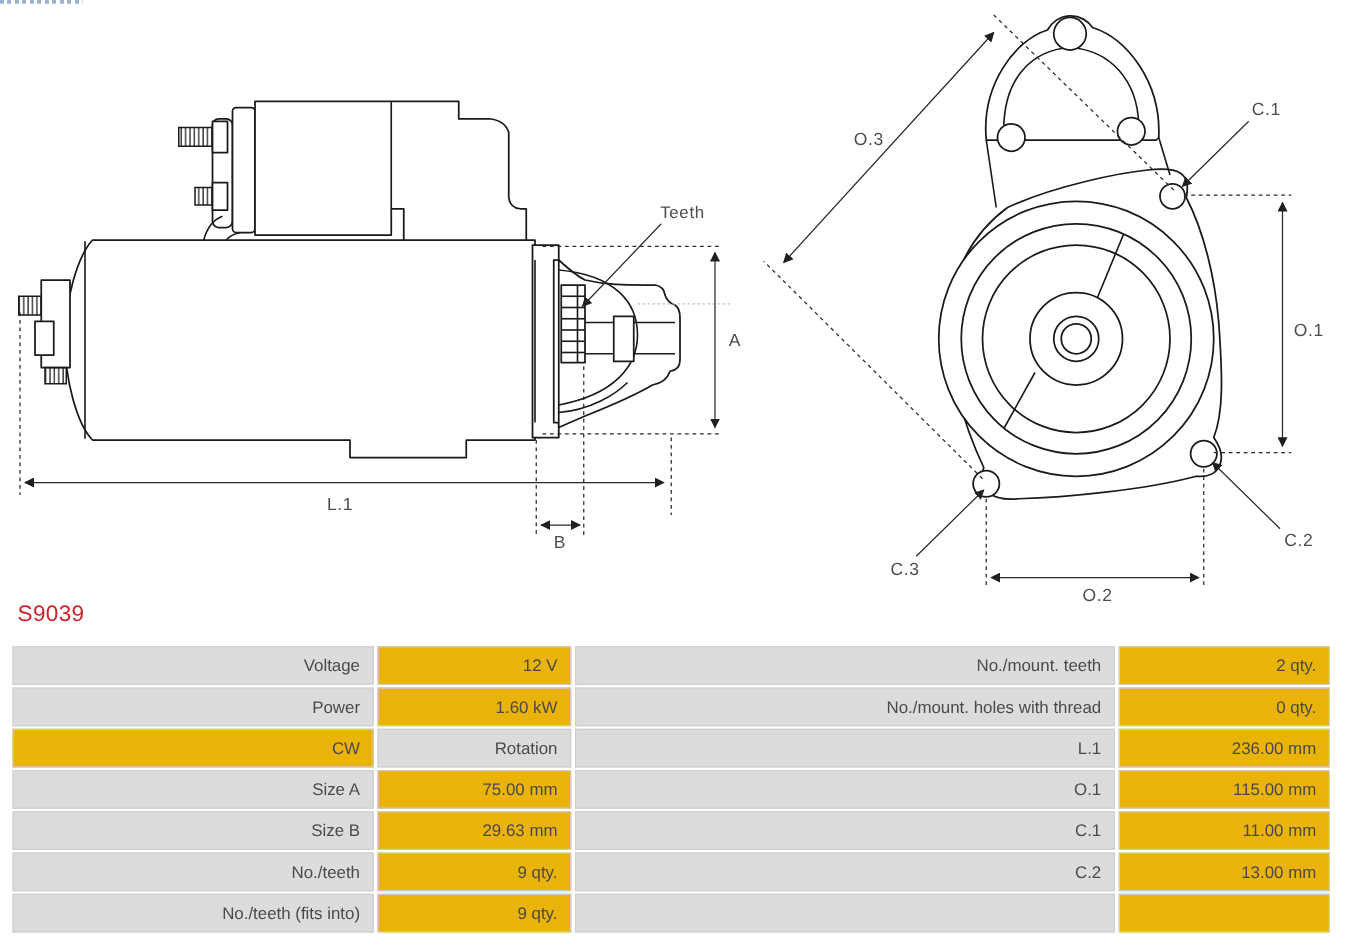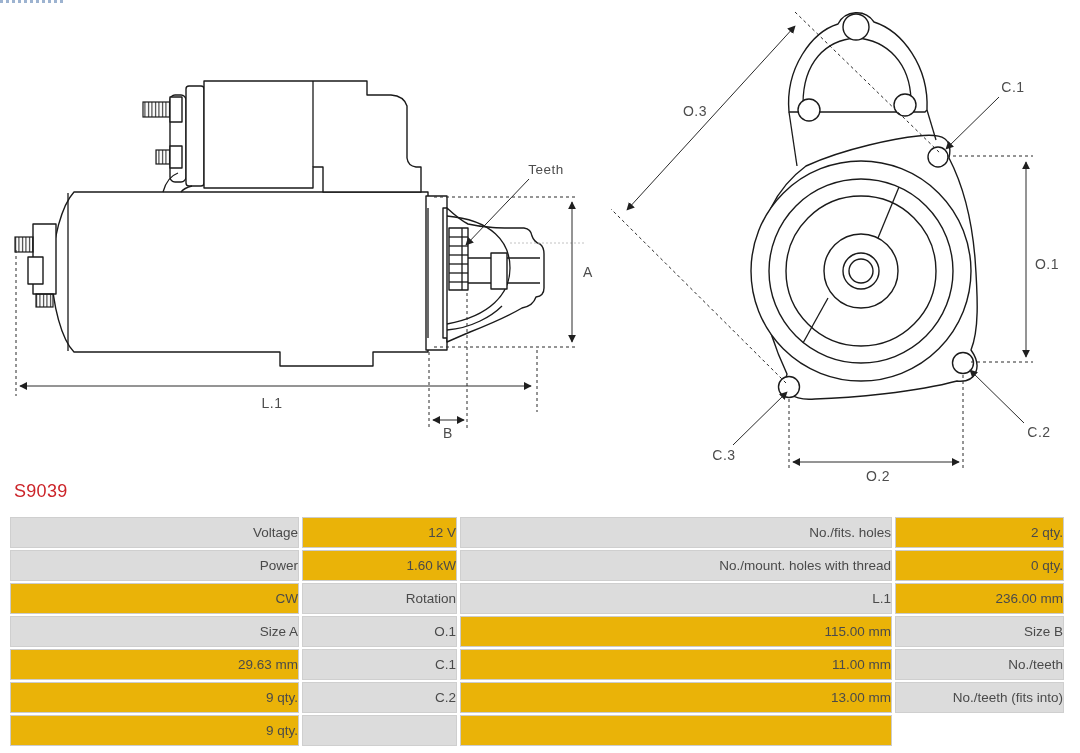--- a/index.html
+++ b/index.html
@@ -7,21 +7,21 @@
         font-family:"Liberation Sans", sans-serif;}
   #watermark{position:absolute;left:0;top:0;width:66px;height:3px;
         background:repeating-linear-gradient(90deg,#9db3d0 0 3px,transparent 3px 6px);}
   #drawing{position:absolute;left:0;top:0;width:1080px;height:500px;}
   #partno{position:absolute;left:14px;top:481px;font-size:18px;font-weight:500;
         color:#cc2429;letter-spacing:.3px;text-align:center;}
   #spec-table{position:absolute;left:10px;top:517px;width:1057px;
         display:grid;grid-template-columns:289px 155px 432px 169px;
         grid-auto-rows:31px;gap:2px 3px;}
   .cell{display:flex;align-items:center;justify-content:flex-end;
-        font-size:13.5px;color:#4a4a4a;box-sizing:border-box;}
+        padding-right:10px;font-size:13.5px;color:#4a4a4a;box-sizing:border-box;}
   .lbl{background:#dcdcdc;border:1px solid #cfcfcf;}
   .val{background:#eab308;border:1px solid #cccccc;}
   svg text{font-family:"Liberation Sans", sans-serif;font-size:14px;fill:#4d4d4d;letter-spacing:.5px;}
   svg .sm{font-size:13.5px;}
   .outline{fill:#ffffff;stroke:#1a1a1a;stroke-width:1.4;stroke-linejoin:round;}
   .inner{fill:none;stroke:#1a1a1a;stroke-width:1.3;stroke-linejoin:round;}
   .dim{stroke:#2a2a2a;stroke-width:1;fill:none;}
   .dash{stroke:#2a2a2a;stroke-width:1;fill:none;stroke-dasharray:3 3;}
   .faint{stroke:#c2c2c2;stroke-width:1;fill:none;stroke-dasharray:2 2;}
 </style>
@@ -170,34 +170,35 @@
       </g>
     </g>
   </svg>
 
   <div id="partno">S9039</div>
 
   <div id="spec-table">
 
     <div class="cell lbl">Voltage</div>
     <div class="cell val">12 V</div>
-    <div class="cell lbl">No./fits. holes</div>
+    <div class="cell lbl">No./mount. teeth</div>
     <div class="cell val">2 qty.</div>
 
     <div class="cell lbl">Power</div>
     <div class="cell val">1.60 kW</div>
     <div class="cell lbl">No./mount. holes with thread</div>
     <div class="cell val">0 qty.</div>
 
     <div class="cell val">CW</div>
     <div class="cell lbl">Rotation</div>
     <div class="cell lbl">L.1</div>
     <div class="cell val">236.00 mm</div>
 
     <div class="cell lbl">Size A</div>
+    <div class="cell val">75.00 mm</div>
     <div class="cell lbl">O.1</div>
     <div class="cell val">115.00 mm</div>
 
     <div class="cell lbl">Size B</div>
     <div class="cell val">29.63 mm</div>
     <div class="cell lbl">C.1</div>
     <div class="cell val">11.00 mm</div>
 
     <div class="cell lbl">No./teeth</div>
     <div class="cell val">9 qty.</div>

